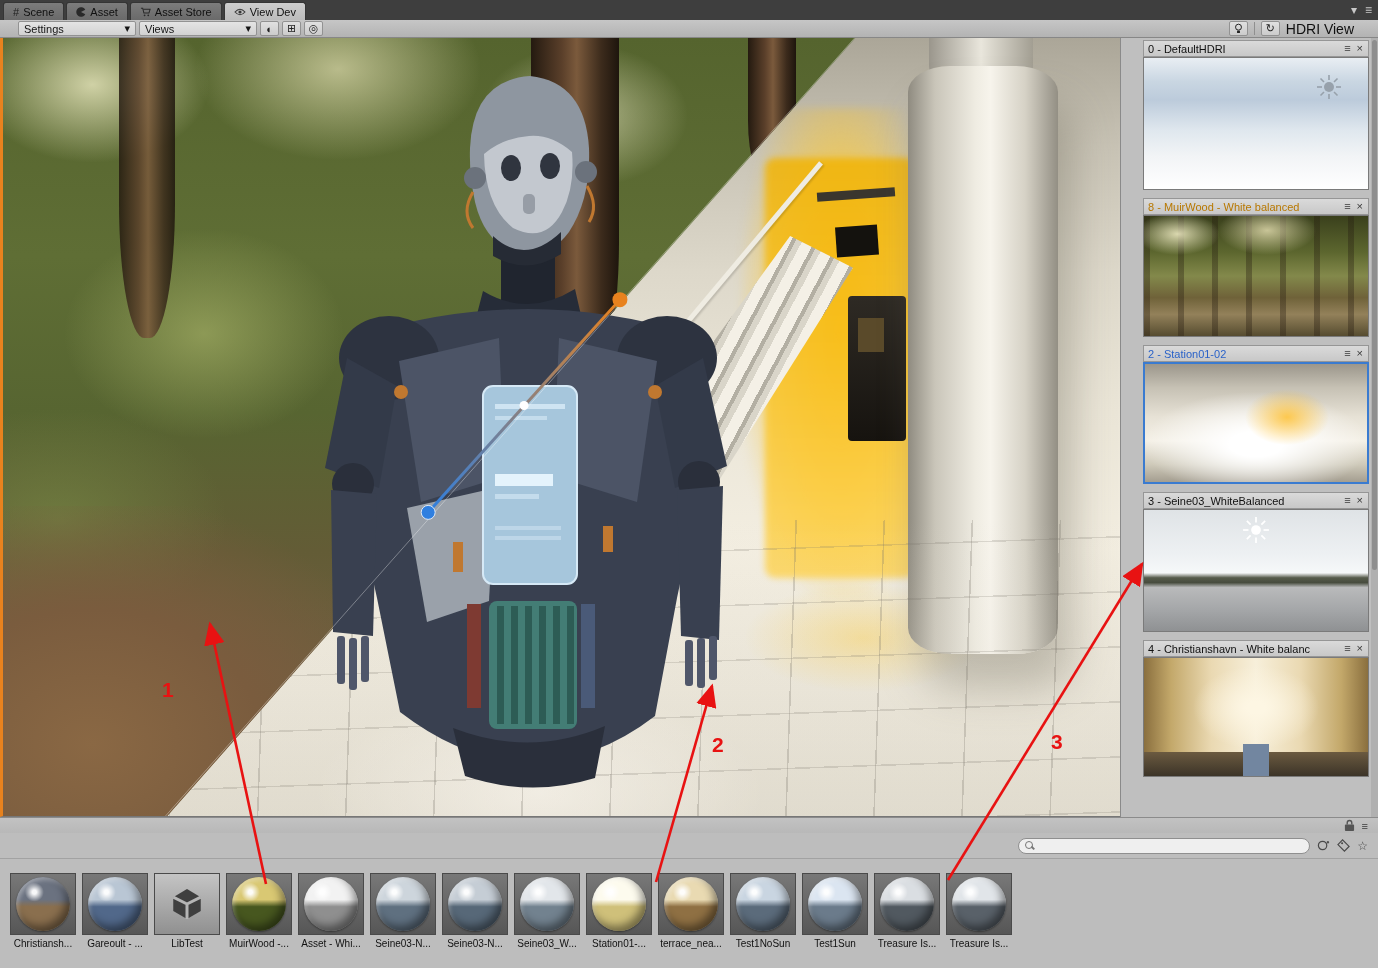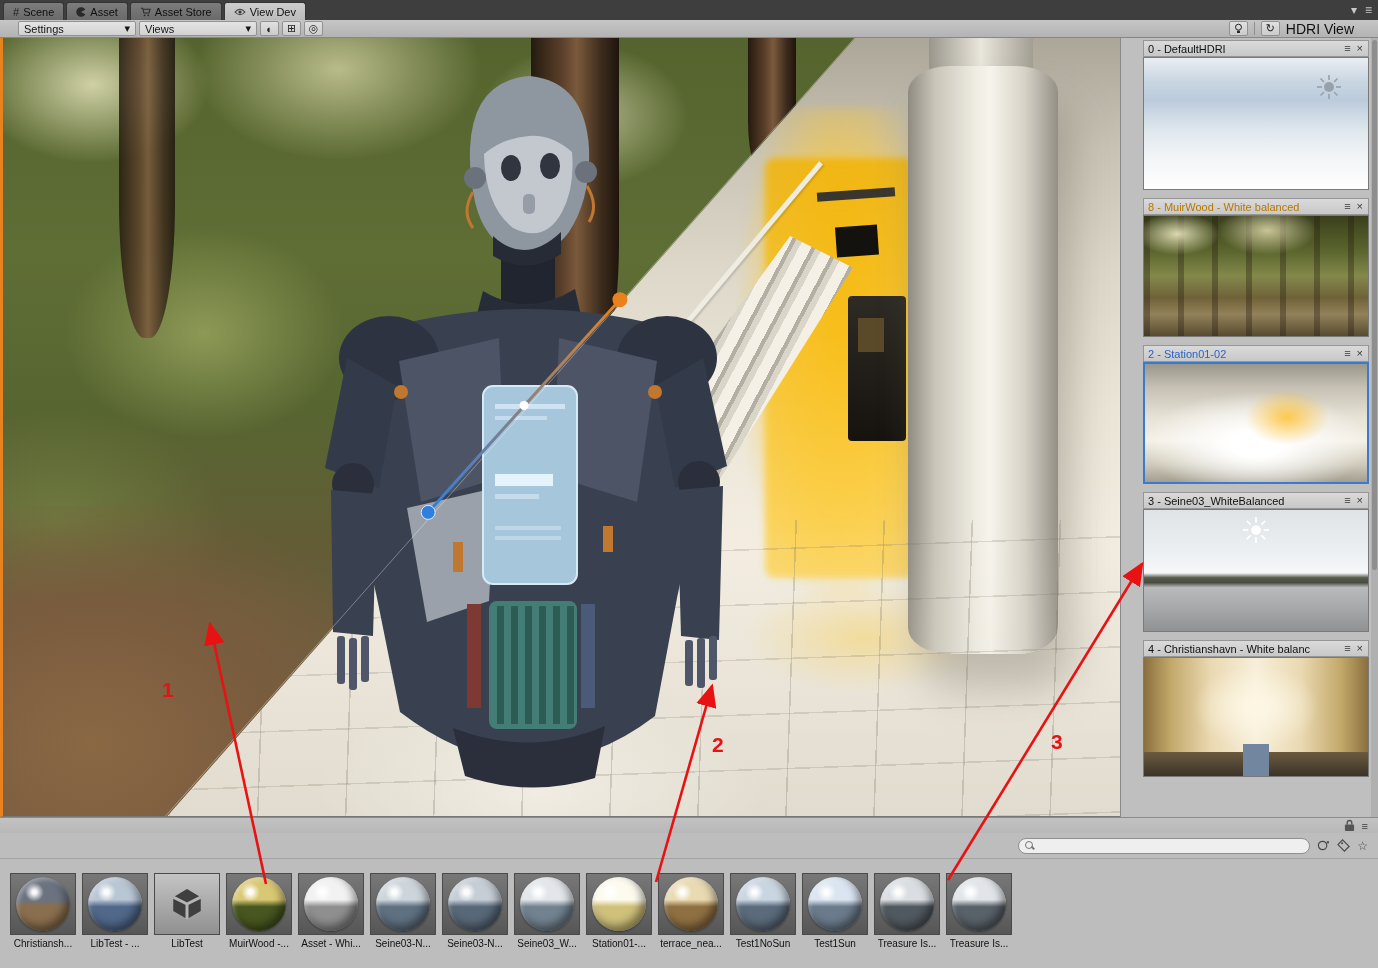--- a/index.html
+++ b/index.html
@@ -425,21 +425,21 @@
     <div class="tile">
       <div class="tile-img">
           <div class="sphere" style="--c1: #6b7280; --c2: #8a6f4e;"></div>
         </div>
       <div class="tile-label">Christiansh...</div>
     </div>
     <div class="tile">
       <div class="tile-img">
           <div class="sphere" style="--c1: #b9c6d4; --c2: #51688a;"></div>
         </div>
-      <div class="tile-label">LibTest - ...</div>
+      <div class="tile-label">Gareoult - ...</div>
     </div>
     <div class="tile">
       <div class="tile-img light">
         <svg viewBox="0 0 32 32" width="40" height="40">
           <path d="M16 4 L27 10.5 L27 21.5 L16 28 L5 21.5 L5 10.5 Z" fill="#3f3f3f"></path>
           <path d="M16 16 L16 28 M16 16 L27 10.5 M16 16 L5 10.5" stroke="#b5b5b5" stroke-width="2.4" fill="none"></path>
         </svg>
       </div>
       <div class="tile-label">LibTest</div>
     </div>

